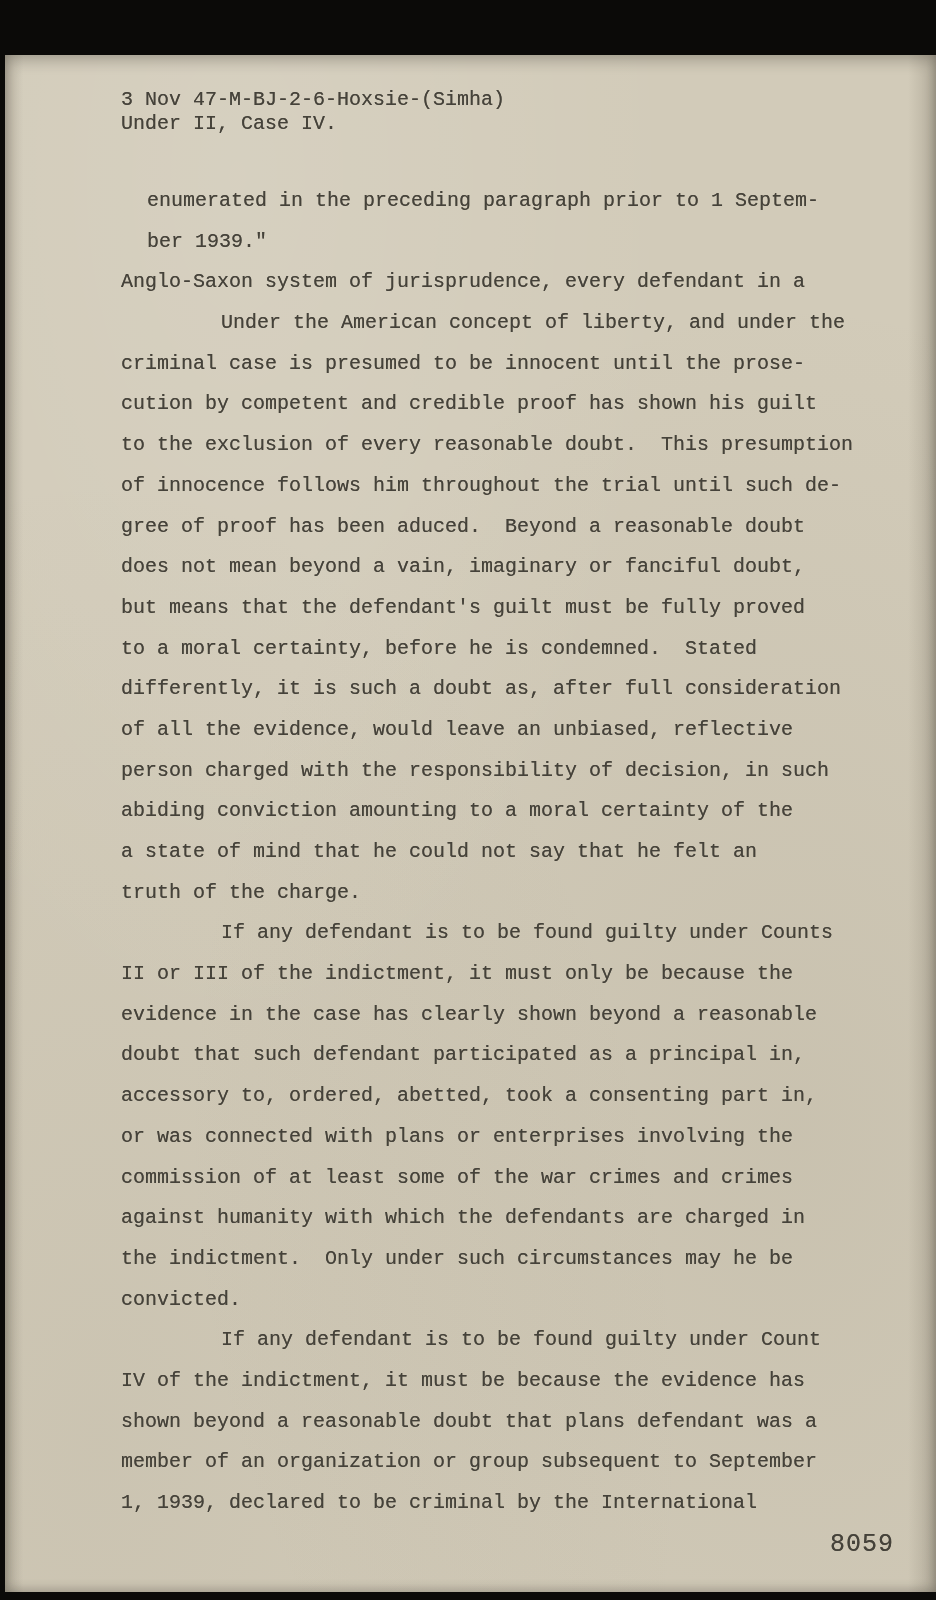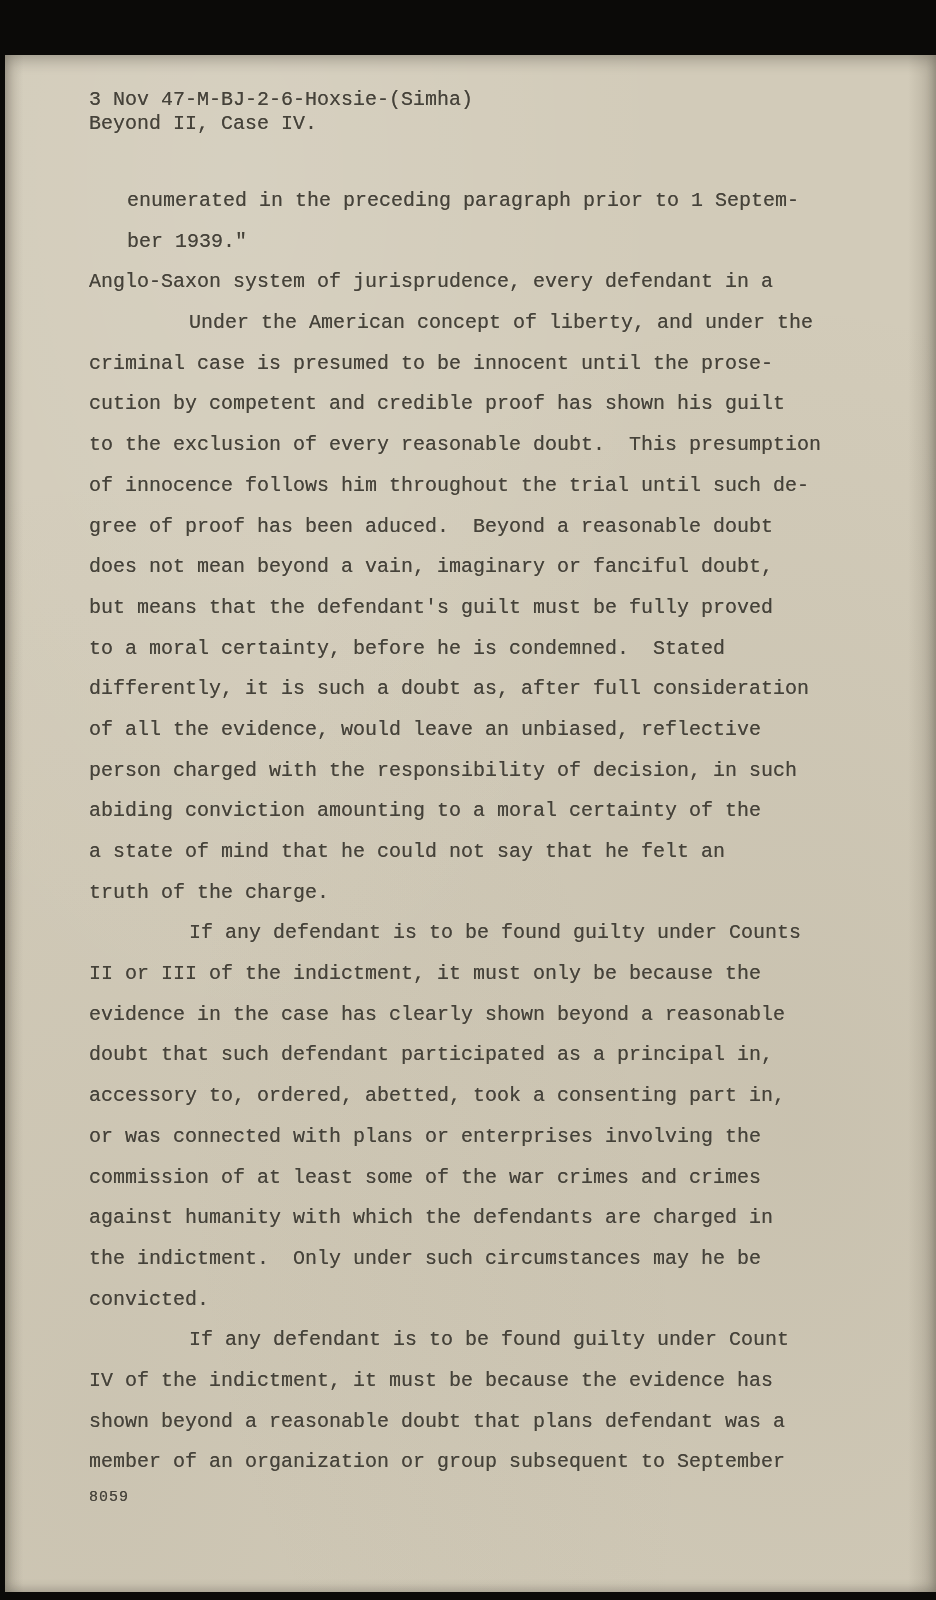--- a/index.html
+++ b/index.html
@@ -16,47 +16,47 @@
     background:
       radial-gradient(ellipse at 25% 8%, rgba(255,255,255,0.10), transparent 45%),
       radial-gradient(ellipse at 85% 70%, rgba(120,110,88,0.10), transparent 55%),
       radial-gradient(ellipse at 10% 90%, rgba(120,110,88,0.08), transparent 50%),
       linear-gradient(to right, rgba(70,64,52,0.18) 0%, transparent 2%, transparent 97%, rgba(70,64,52,0.22) 100%),
       var(--paper,#d2cbb9);
     box-shadow:inset 0 6px 14px rgba(40,36,28,0.25), inset 0 -4px 10px rgba(40,36,28,0.18);
   }
   .doc{
     position:relative;
-    padding:33px 42px 0 84px;
+    padding:33px 42px 0 116px;
     color:var(--ink,#45423a);
     text-shadow:0 0 0.6px rgba(55,50,40,0.65);
   }
   .hdr{font-size:20px;line-height:24px;white-space:pre;}
   .body-text{margin-top:45px;font-size:20px;}
   .line{
     white-space:pre;
     line-height:40.7px;
     height:40.7px;
   }
-  .line.quote{margin-left:38px;}
+  .line.quote{margin-left:26px;}
   .line.para{margin-left:100px;}
   .footer{
     margin-top:6px;
-    text-align:left;
-    font-size:15px;
+    text-align:right;
+    font-size:25px;
     letter-spacing:1px;
   }
 </style>
 </head>
 <body style="background: rgb(11, 10, 8);">
 
 <div class="paper">
   <div class="doc">
     <div class="hdr">3 Nov 47-M-BJ-2-6-Hoxsie-(Simha)</div>
-    <div class="hdr">Beyond II, Case IV.</div>
+    <div class="hdr">Under II, Case IV.</div>
     <div class="body-text">
         <div class="line quote">enumerated in the preceding paragraph prior to 1 Septem-</div>
         <div class="line quote">ber 1939."</div>
         <div class="line">Anglo-Saxon system of jurisprudence, every defendant in a</div>
         <div class="line para">Under the American concept of liberty, and under the</div>
         <div class="line">criminal case is presumed to be innocent until the prose-</div>
         <div class="line">cution by competent and credible proof has shown his guilt</div>
         <div class="line">to the exclusion of every reasonable doubt.  This presumption</div>
         <div class="line">of innocence follows him throughout the trial until such de-</div>
         <div class="line">gree of proof has been aduced.  Beyond a reasonable doubt</div>
@@ -76,16 +76,17 @@
         <div class="line">accessory to, ordered, abetted, took a consenting part in,</div>
         <div class="line">or was connected with plans or enterprises involving the</div>
         <div class="line">commission of at least some of the war crimes and crimes</div>
         <div class="line">against humanity with which the defendants are charged in</div>
         <div class="line">the indictment.  Only under such circumstances may he be</div>
         <div class="line">convicted.</div>
         <div class="line para">If any defendant is to be found guilty under Count</div>
         <div class="line">IV of the indictment, it must be because the evidence has</div>
         <div class="line">shown beyond a reasonable doubt that plans defendant was a</div>
         <div class="line">member of an organization or group subsequent to September</div>
+        <div class="line">1, 1939, declared to be criminal by the International</div>
       </div>
     <div class="footer">8059</div>
   </div>
 </div>
 
 </body></html>

